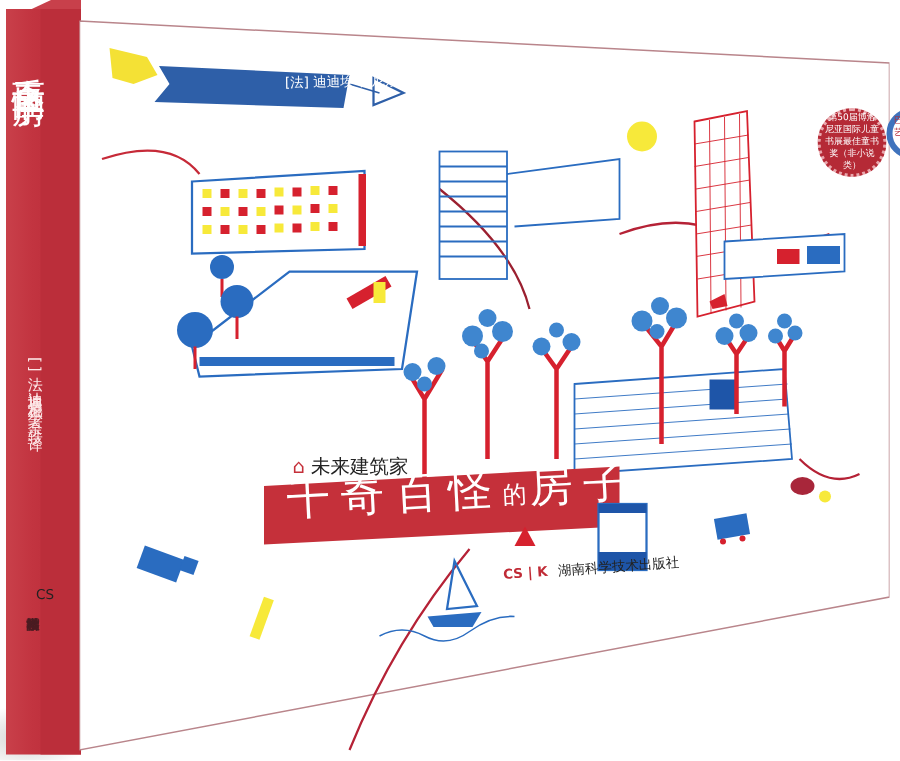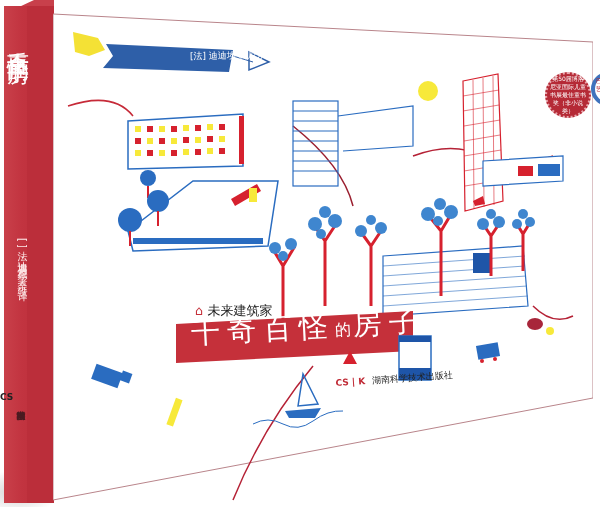--- a/index.html
+++ b/index.html
@@ -2,21 +2,21 @@
 <html><head>
 <meta charset="utf-8">
 <style>
   html,body{margin:0;padding:0;background:#ffffff;}
   body{width:600px;height:507px;position:relative;overflow:hidden;font-family:"DejaVu Sans",sans-serif;}
   .spine{position:absolute;left:4px;top:6px;width:50px;height:497px;background:linear-gradient(90deg,#c9404a 0%,#c23440 35%,#b82a37 100%);}
   .spine-front-edge{position:absolute;left:27px;top:6px;width:27px;height:497px;background:#bb2e3a;}
   .spine-top{position:absolute;left:4px;top:0;width:50px;height:14px;background:#c8404b;clip-path:polygon(0 100%,60% 0,100% 0,100% 100%);}
   .spine-title{position:absolute;left:6px;top:34px;width:26px;color:#fff;font-size:22px;line-height:28px;text-align:center;writing-mode:vertical-rl;letter-spacing:2px;font-family:"DejaVu Serif",serif;}
   .spine-author{position:absolute;left:10px;top:238px;width:18px;color:#fde8e8;font-size:10px;line-height:12px;writing-mode:vertical-rl;letter-spacing:1px;}
-  .spine-pub-logo{position:absolute;left:0;top:392px;color:#222;font-size:9px;font-weight:bold;}
+  .spine-pub-logo{position:absolute;left:24px;top:392px;color:#222;font-size:9px;font-weight:normal;}
   .spine-pub{position:absolute;left:12px;top:404px;width:14px;color:#4a1c22;font-size:9px;line-height:11px;writing-mode:vertical-rl;}
   .shadow{position:absolute;left:0;top:470px;width:60px;height:37px;background:radial-gradient(ellipse at 30% 60%,rgba(0,0,0,.18),rgba(0,0,0,0) 70%);}
 
   .cover{position:absolute;left:53px;top:6px;width:452px;height:497px;}
   .cover svg{position:absolute;left:0;top:0;}
 
   .ribbon-text{position:absolute;left:137px;top:44px;color:#fff;font-size:9px;line-height:11px;transform:rotate(-1deg);}
   .ribbon-text .l2{display:block;margin-left:88px;}
 
   .series{position:absolute;left:195px;top:302px;font-size:13px;font-weight:normal;color:#222;}

